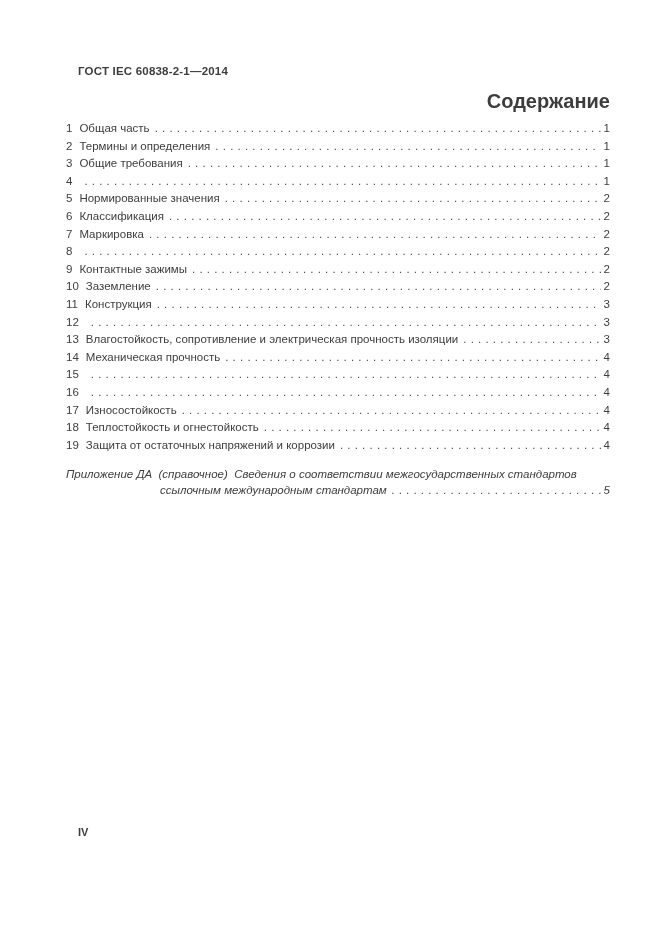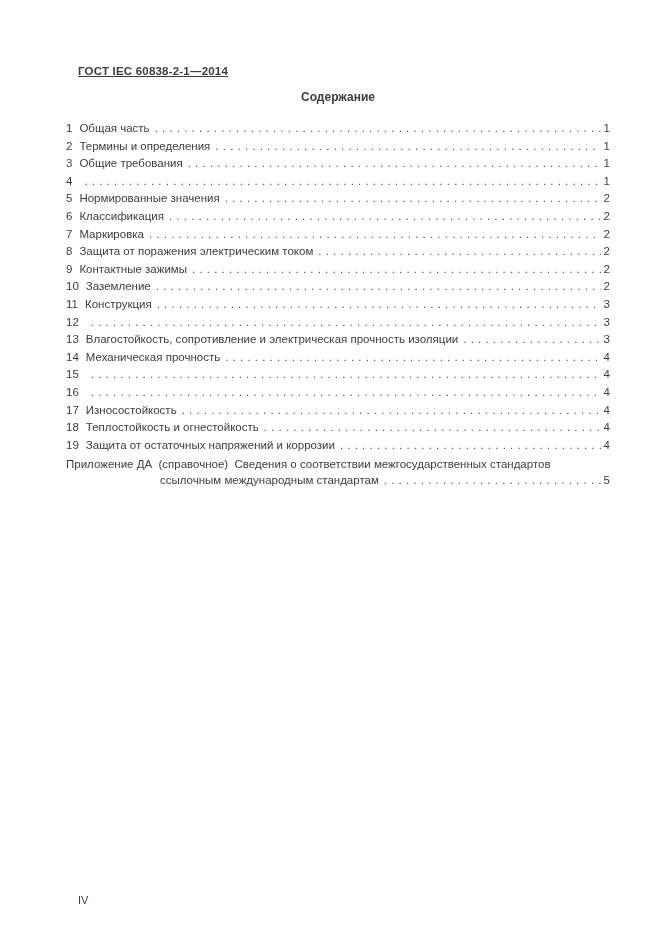--- a/index.html
+++ b/index.html
@@ -17,29 +17,28 @@
     overflow: hidden;
   }
   .doc-header {
     position: absolute;
     left: 78px;
     top: 65px;
     font-size: 11.5px;
     font-weight: bold;
     letter-spacing: 0.2px;
     white-space: nowrap;
-    text-decoration: underline;
   }
   .doc-title {
     position: absolute;
     left: 66px;
     top: 90px;
     width: 544px;
-    text-align: center;
-    font-size: 12px;
+    text-align: right;
+    font-size: 20px;
     font-weight: bold;
   }
   .toc {
     position: absolute;
     left: 66px;
     top: 120px;
     width: 544px;
     font-size: 11.5px;
   }
   .toc-row {
@@ -65,39 +64,41 @@
     color: #4a4a4a;
     min-width: 6px;
   }
   .toc-page {
     flex: none;
     min-width: 7px;
     text-align: right;
     padding-left: 2px;
   }
   .appendix {
-    margin-top: 2px;
+    margin-top: 12px;
+    font-style: italic;
   }
   .appendix-line1 {
     display: block;
     line-height: 16px;
     white-space: pre-wrap;
   }
   .appendix-row2 {
     display: flex;
     align-items: flex-end;
     line-height: 16px;
     margin-left: 94px;
     white-space: nowrap;
   }
   .page-footer {
     position: absolute;
     left: 78px;
-    top: 894px;
+    top: 826px;
     font-size: 11px;
+    font-weight: bold;
   }
 </style>
 </head>
 <body>
 
 <div class="page">
 
   <div class="doc-header">ГОСТ IEC 60838-2-1—2014</div>
 
   <div class="doc-title">Содержание</div>
@@ -140,21 +141,20 @@
       <span class="toc-page">2</span>
     </div>
     <div class="toc-row">
       <span class="toc-num">7</span>
       <span class="toc-label">Маркировка</span>
       <span class="leader">........................................................................................................................................................................................................</span>
       <span class="toc-page">2</span>
     </div>
     <div class="toc-row">
       <span class="toc-num">8</span>
-      <span class="toc-label">Защита от поражения электрическим током</span>
       <span class="leader">........................................................................................................................................................................................................</span>
       <span class="toc-page">2</span>
     </div>
     <div class="toc-row">
       <span class="toc-num">9</span>
       <span class="toc-label">Контактные зажимы</span>
       <span class="leader">........................................................................................................................................................................................................</span>
       <span class="toc-page">2</span>
     </div>
     <div class="toc-row">

